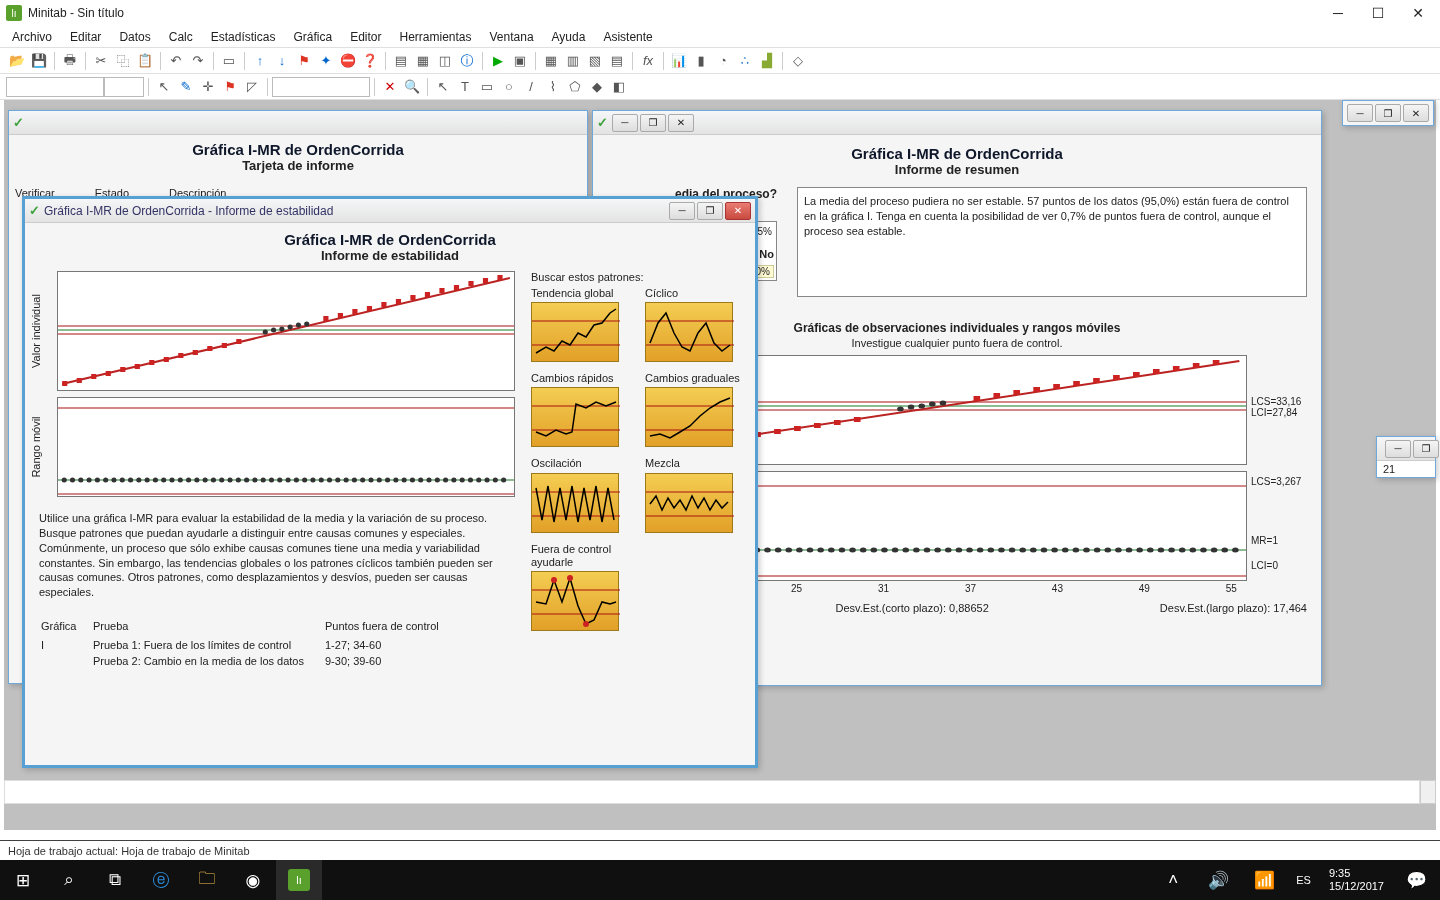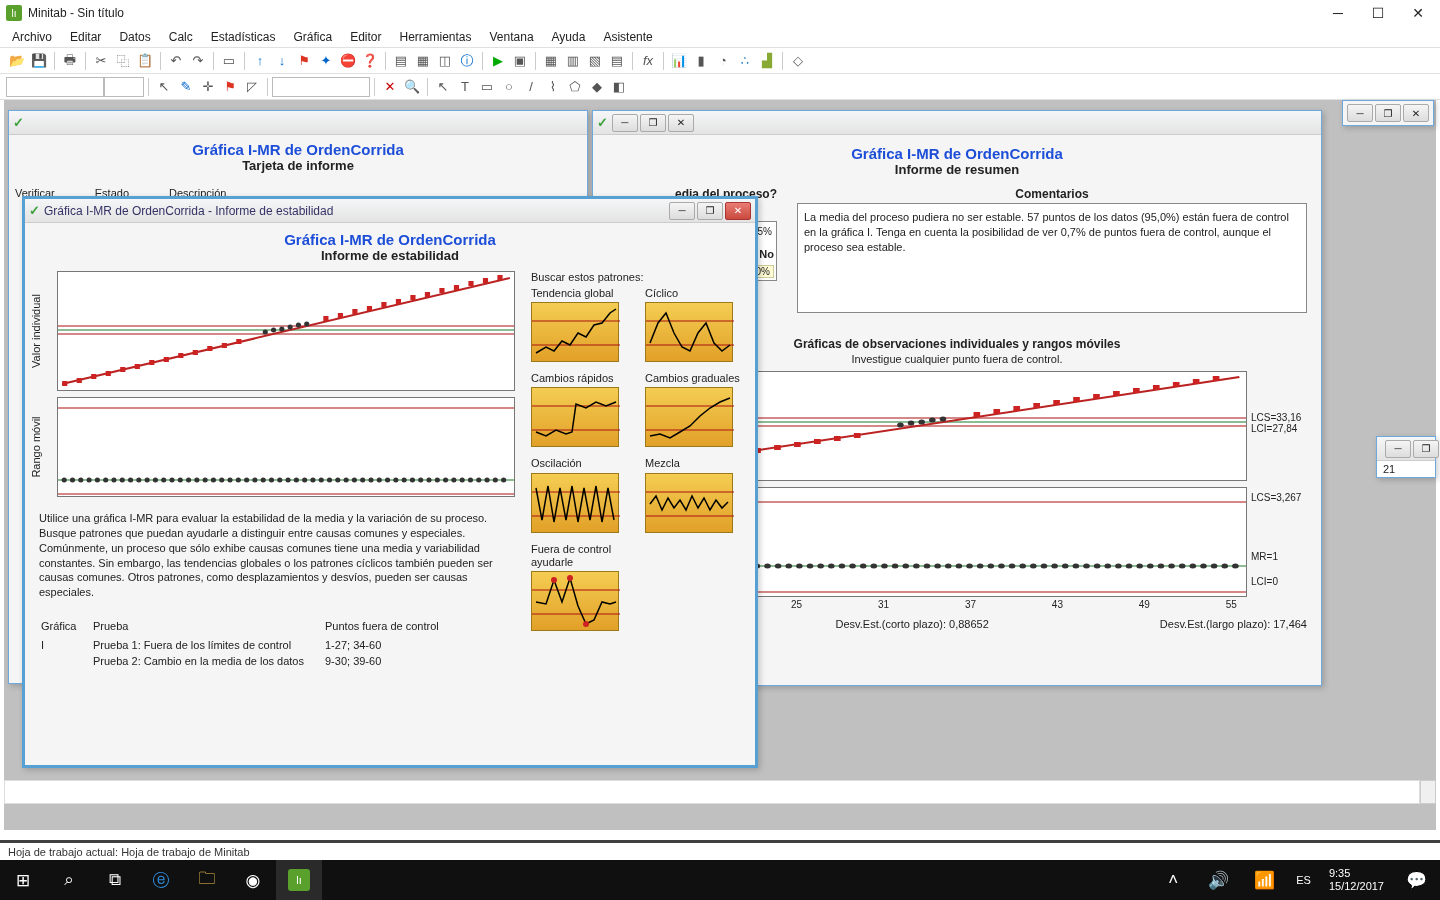--- a/index.html
+++ b/index.html
@@ -25,40 +25,40 @@
   .child { position:absolute; background:#f5f5f5; border:1px solid #6fa8dc; box-shadow:2px 2px 6px rgba(0,0,0,0.2); display:flex; flex-direction:column;}
   .child .chead { height:24px; background:linear-gradient(#f5f6f7,#e3e3e3); border-bottom:1px solid #ccc; display:flex; align-items:center; padding:0 4px; gap:4px;}
   .child .chead .chk { color:#3fa33f; font-weight:bold; font-size:13px;}
   .child .chead .t { color:#336; font-size:12px; flex:1;}
   .child .chead .winbtns { display:flex; gap:2px;}
   .child .chead .winbtns div { width:26px; height:18px; background:linear-gradient(#f5f5f5,#ddd); border:1px solid #aaa; border-radius:2px; display:flex; align-items:center; justify-content:center; font-size:10px;}
   .child .cbody { flex:1; background:#f5f5f5; padding:6px; overflow:hidden;}
   
   .estab { left:18px; top:96px; width:736px; height:572px; border:3px solid #57a0d3; }
   .estab .chead .winbtns .close { background:linear-gradient(#e97c74,#c94a3e); color:#fff; border-color:#a33; }
-  .h1 { text-align:center; font-weight:bold; font-size:15px; color:#1d4ed8;}
+  .h1 { text-align:center; font-weight:bold; font-size:15px; color:#0f172a;}
   .h2 { text-align:center; font-size:13px; font-weight:700; }
   .chartbox { border:1px solid #777; background:#fff; position:relative; }
   .ylab { position:absolute; left:-2px; top:50%; transform:translateY(-50%) rotate(-90deg); transform-origin:center; font-size:11px; color:#222; white-space:nowrap;}
   .hint { font-size:11px; line-height:1.35; color:#222; }
   .patbox { width:88px; height:60px; background:linear-gradient(#f4cd52,#e2a028); border:1px solid #9c7a1c; position:relative; }
   .pat-label { font-size:11px; margin-bottom:2px; line-height:1.2;}
   .pattern-grid { display:grid; grid-template-columns:1fr 1fr; gap:10px 18px;}
   .tbl th { text-align:left; font-weight:normal; font-size:11px; color:#222; padding-bottom:4px;}
   .tbl td { font-size:11px; padding:1px 0;}
   
   .resumen { left:588px; top:10px; width:730px; height:576px;}
   .resumen .seccap { text-align:center; font-size:12px; font-weight:600; margin-bottom:2px;}
   .comments { border:1px solid #888; background:#fff; padding:6px; font-size:11px; line-height:1.35;}
   .barchart { border:1px solid #888; background:#fff; height:60px; position:relative;}
   .minicaption { font-size:11px; text-align:center;}
   .statline { font-size:11px; text-align:center;}
   
   .tarjeta { left:4px; top:10px; width:580px; height:574px; z-index:0;}
-  .statusbar { position:absolute; left:0; right:0; bottom:60px; height:20px; background:#fff; border-top:3px solid #404040; display:flex; align-items:center; padding:0 8px; font-size:11px; color:#333;}
+  .statusbar { position:absolute; left:0; right:0; bottom:60px; height:20px; background:#fff; border-top:1px solid #404040; display:flex; align-items:center; padding:0 8px; font-size:11px; color:#333;}
   
   .taskbar { position:absolute; left:0; right:0; bottom:0; height:40px; background:#101010; display:flex; align-items:center; color:#fff; font-size:11px;}
   .taskbar .tb { width:46px; height:40px; display:flex; align-items:center; justify-content:center; font-size:17px;}
   .taskbar .spacer { flex:1;}
   .taskbar .clockbox { padding:0 10px; font-size:11px; line-height:1.2;}
   .taskbar .lang { padding:0 8px;}
   
   svg { display:block; }
 </style>
 </head>
@@ -212,21 +212,20 @@
           <div class="barchart" style="margin-top:6px;">
             <div style="position:absolute; right:4px; top:4px; font-size:10px;">&gt; 5%</div>
             <div style="position:absolute; left:0; top:28px; height:12px; width:86%; background:linear-gradient(#9edc7a,#6abf4d); border-top:1px solid #4c8; border-bottom:1px solid #4c8;"></div>
             <div style="position:absolute; right:20px; top:0; bottom:0; width:1px; background:#aa8;"></div>
             <div style="position:absolute; right:2px; top:26px; font-size:11px; font-weight:bold;">No</div>
             <div style="position:absolute; right:2px; bottom:2px; font-size:10px; background:#fffbd5; border:1px solid #cc9; padding:0 3px;">95.0%</div>
           </div>
         </div>
 
         <div style="flex:1;">
-          <div class="seccap">Comentarios</div>
           <div class="comments" style="min-height:110px;">La media del proceso pudiera no ser estable. 57 puntos de los datos (95,0%) están fuera de control en la gráfica I. Tenga en cuenta la posibilidad de ver 0,7% de puntos fuera de control, aunque el proceso sea estable.</div>
         </div>
       </div>
 
       <div style="margin-top:24px;">
         <div class="seccap">Gráficas de observaciones individuales y rangos móviles</div>
         <div class="minicaption">Investigue cualquier punto fuera de control.</div>
 
         <div style="display:flex; align-items:center;">
           <div class="chartbox" style="height:110px; flex:1; margin-top:6px; position:relative;">

